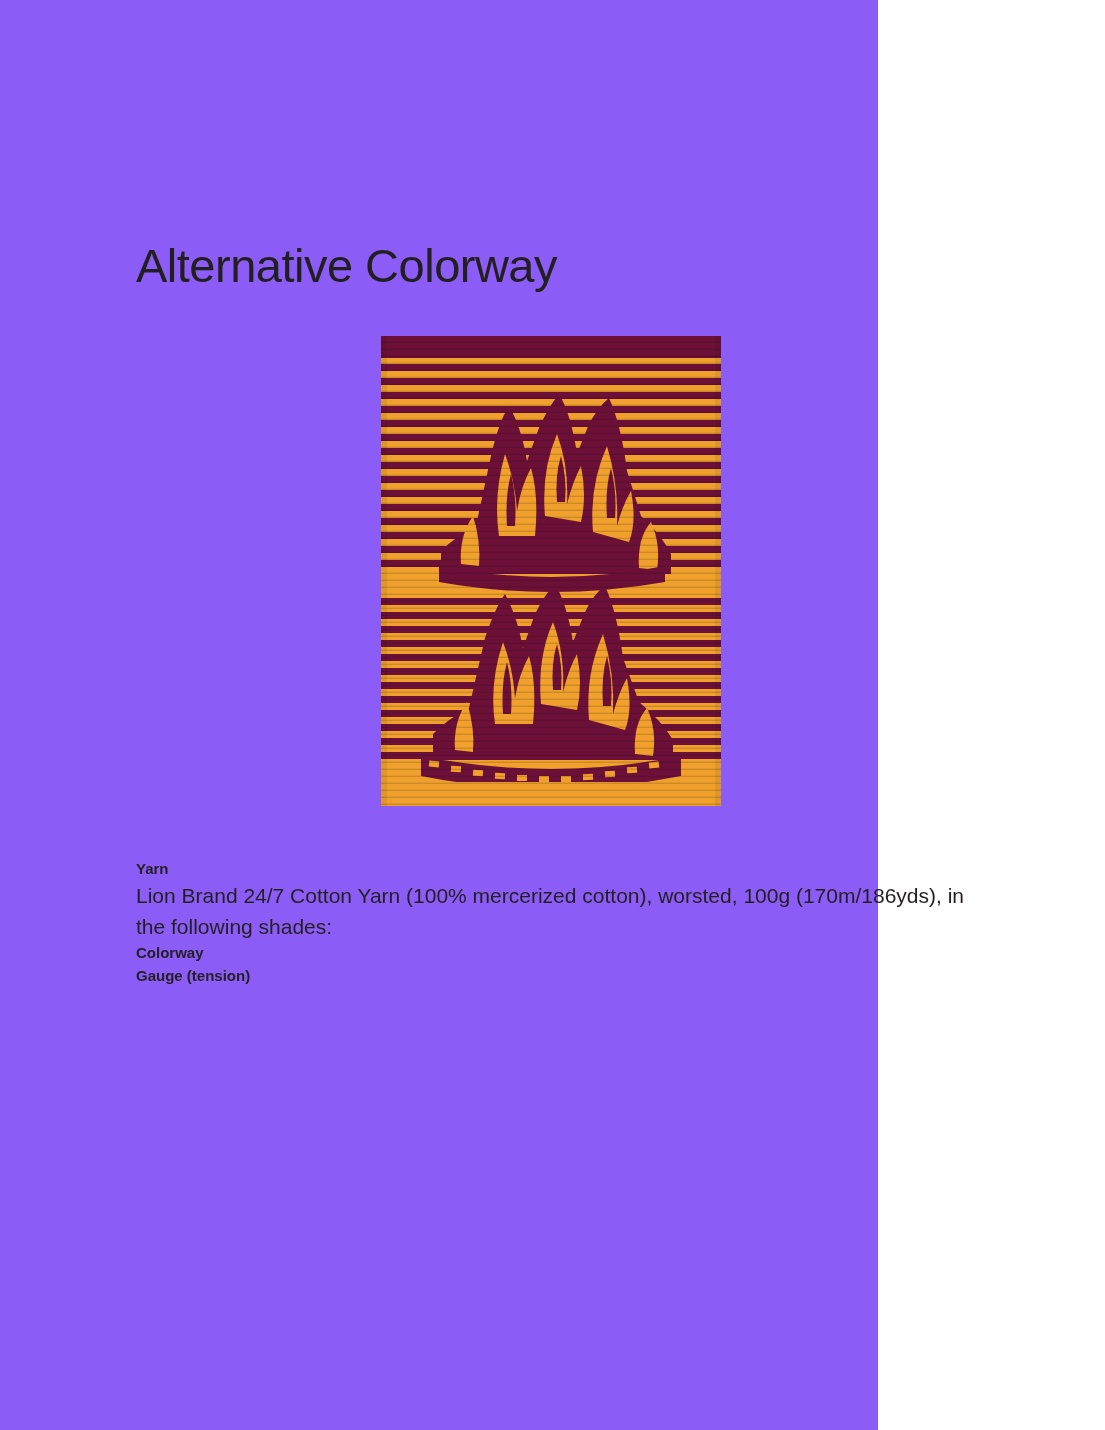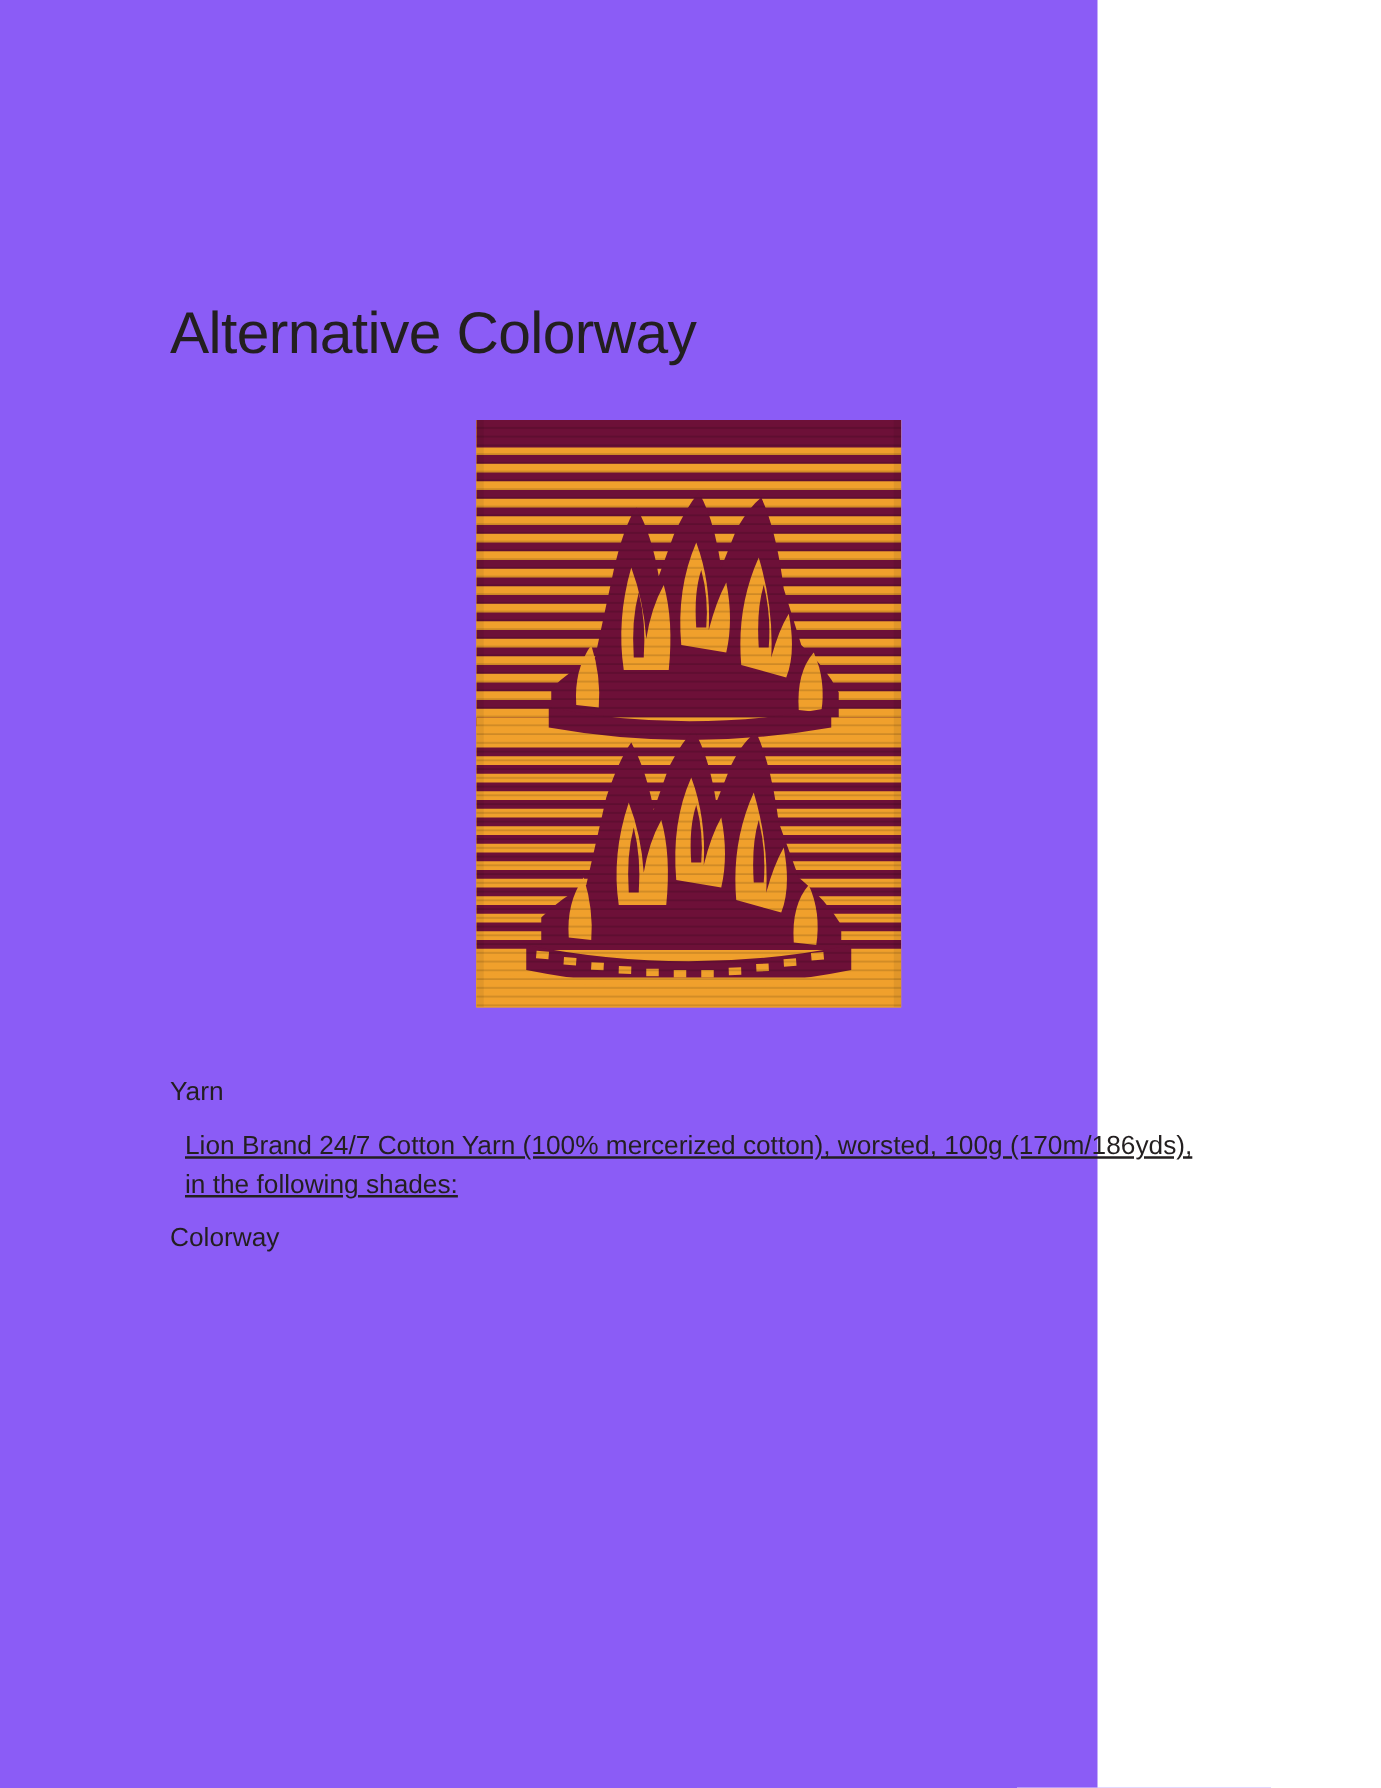--- a/index.html
+++ b/index.html
@@ -44,33 +44,32 @@
   .swatch {
     width: 340px;
     height: 470px;
     position: relative;
     overflow: hidden;
     background: #f0a030;
   }
   .swatch svg { display: block; }
 
   .section-heading {
-    font-size: 21px;
-    font-weight: normal;
+    font-size: 15px;
+    font-weight: bold;
     margin: 0;
     padding: 0;
     line-height: 1.5;
     color: #231f20;
   }
   .body-text {
     font-size: 21px;
     line-height: 1.48;
-    margin: 12px;
-    color: #231f20;
-    text-decoration: underline;
+    margin: 0;
+    color: #231f20;
   }
   ul.bullets {
     margin: 0 0 0 0;
     padding-left: 38px;
     list-style: disc;
   }
   ul.bullets li {
     font-size: 21px;
     line-height: 1.45;
     color: #231f20;
@@ -199,16 +198,17 @@
     <div class="block-yarn">
       <div class="section-heading">Yarn</div>
       <p class="body-text">Lion Brand 24/7 Cotton Yarn (100% mercerized cotton), worsted, 100g (170m/186yds), in the following shades:</p>
     </div>
 
     <div>
       <div class="section-heading">Colorway</div>
     </div>
 
     <div>
+      <div class="section-heading">Gauge (tension)</div>
     </div>
 
   </div>
 </div>
 
 </body></html>

